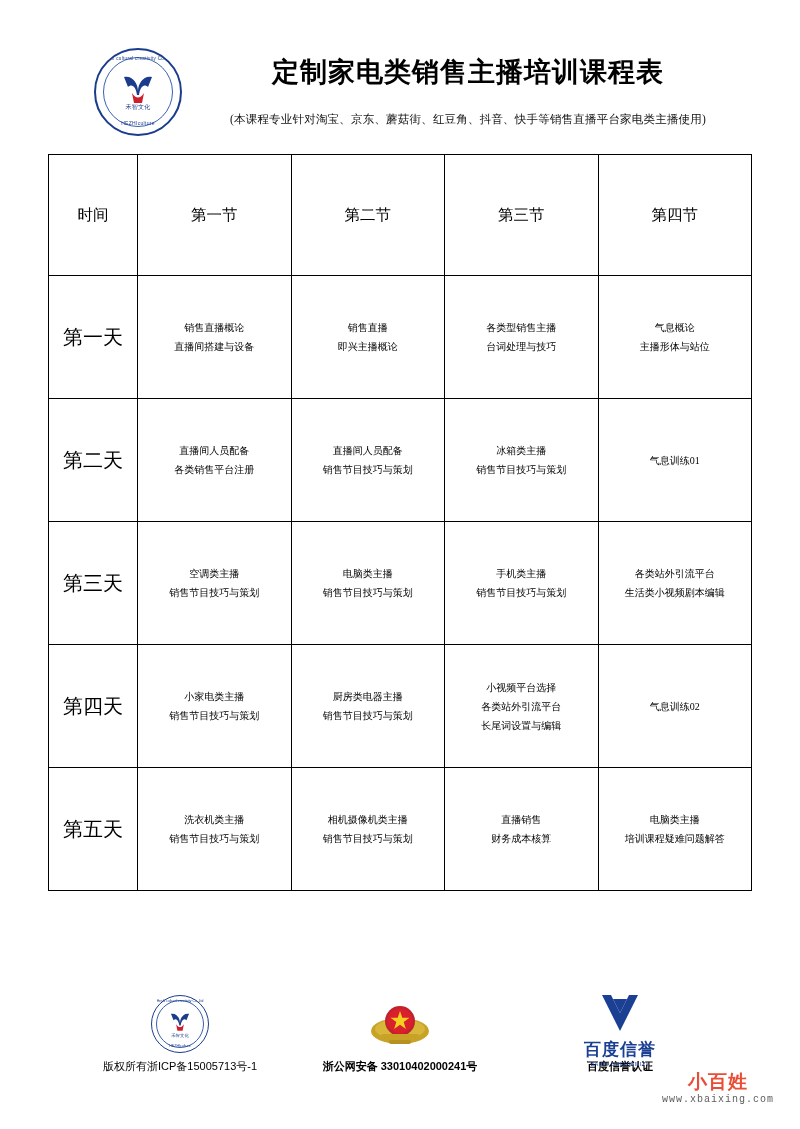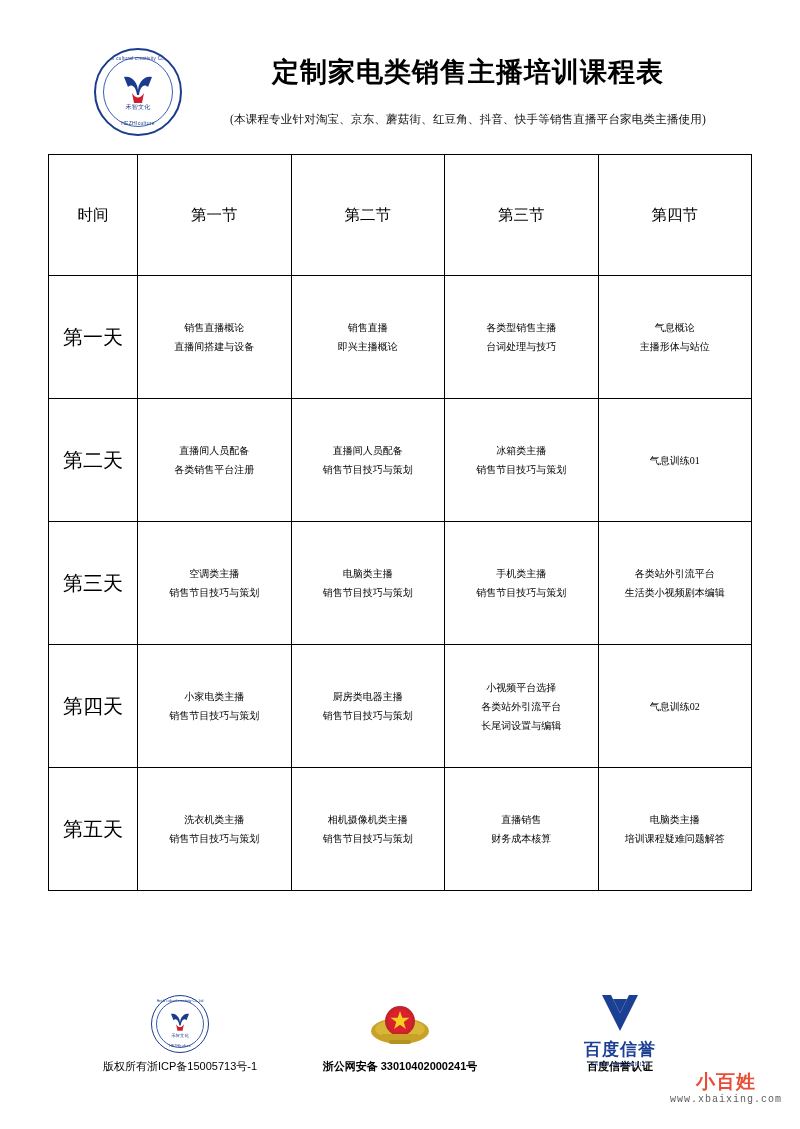--- a/index.html
+++ b/index.html
@@ -192,21 +192,21 @@
   .baidu-badge .vsub {
     font-size: 5.5px;
     color: #1a3f93;
     font-family: "Liberation Sans", sans-serif;
     letter-spacing: .4px;
   }
 
   
   .watermark {
     position: absolute;
-    right: 18px;
+    right: 26px;
     bottom: 6px;
     text-align: center;
     opacity: .95;
   }
   .watermark .wm-main {
     font-size: 19px;
     font-weight: bold;
     color: #e8442c;
     font-family: "Liberation Sans", "DejaVu Sans", sans-serif;
     letter-spacing: 1px;

